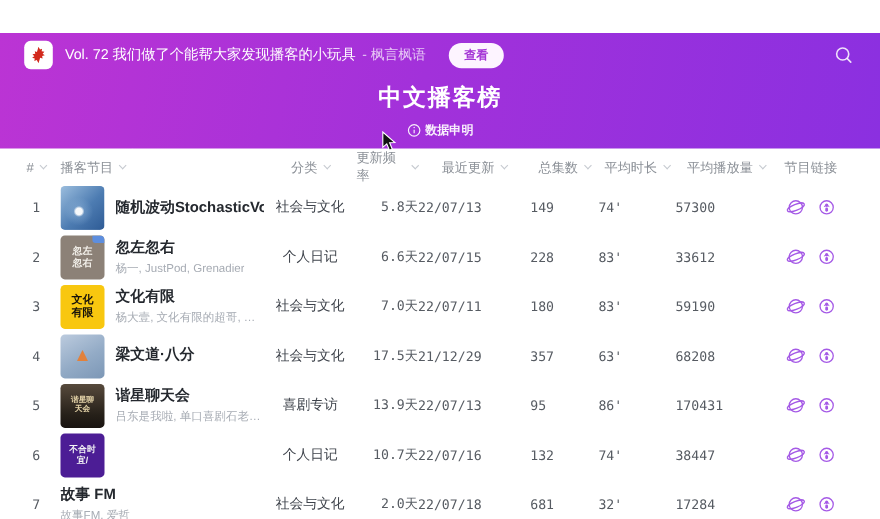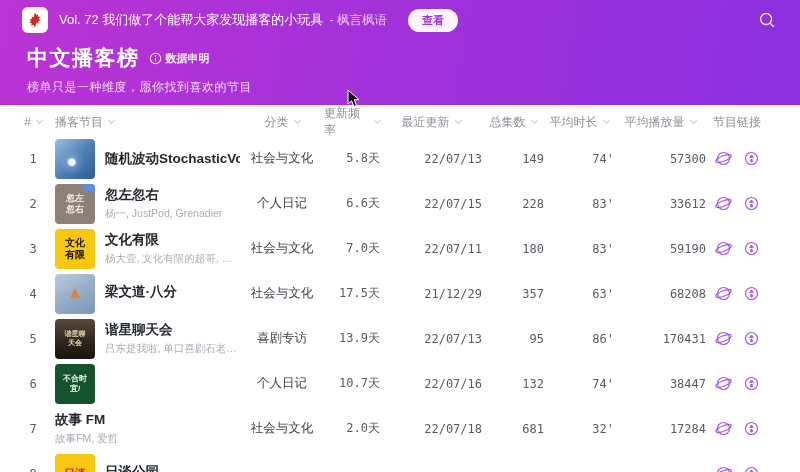--- a/index.html
+++ b/index.html
@@ -1,45 +1,45 @@
 <!DOCTYPE html>
 <html><head>
 <meta charset="utf-8">
 <style>
   * { margin:0; padding:0; box-sizing:border-box; }
   html,body { width:800px; height:472px; overflow:hidden; background:#fff;
     font-family:"Liberation Sans", sans-serif; }
-  .page { position:relative; width:800px; height:388px; }
+  .page { position:relative; width:800px; height:388px;margin-top:30px; }
 
   
   .hero-block { height:105px; background:linear-gradient(100deg,#bb34d4 0%,#a231da 48%,#8b30e0 100%); color:#fff; }
   .topbar { display:flex; align-items:center; height:40px; padding:0 22px; gap:11px; }
   .logo { width:26px; height:26px; background:#fff; border-radius:6px; display:flex; align-items:center; justify-content:center; flex:0 0 auto; }
   .topbar-text { font-size:13px; white-space:nowrap; }
   .topbar-suffix { opacity:.72; margin-left:6px; font-size:12.5px; }
   .view-btn { margin-left:10px; background:#fdf4ff; color:#a537d6; border:none; font-size:11px; padding:4px 14px; border-radius:12px; cursor:pointer; font-weight:700; }
   .search-wrap { margin-left:auto; display:flex; align-items:center; }
 
   .hero { padding:4px 27px 0; }
-  .title-row { display:flex; align-items:center; gap:9px; }
+  .title-row { display:flex; align-items:center; gap:9px;flex-direction:column; }
   .hero-title { font-size:21px; font-weight:700; letter-spacing:1.5px; }
   .info-link { display:flex; align-items:center; gap:4px; font-size:11px; color:rgba(255,255,255,.92); cursor:pointer;font-weight:bold; }
   .hero-sub { margin-top:7px; font-size:12px; color:rgba(255,255,255,.83); letter-spacing:.5px; }
 
   
   .grid { display:grid; grid-template-columns:34px 190px 84px 56px 102px 62px 70px 92px 62px; padding-left:16px; align-items:center; }
   .thead { height:31px; color:#8b9097; font-size:12px; }
   .hcell { display:flex; align-items:center; }
   .hc-c { justify-content:center; }
   .hc-r { justify-content:space-between; }
   .caret { width:5px; height:5px; border-right:1.4px solid #c6cad0; border-bottom:1.4px solid #c6cad0; transform:rotate(45deg); display:inline-block; margin-left:6px; margin-top:-3px; }
   .row { height:45px; cursor:pointer; }
   .rank { text-align:center; color:#565b62; }
   .num { font-family:"DejaVu Sans Mono", monospace; font-size:12px; color:#565b62; }
-  .ta-c { text-align:right; }
+  .ta-c { text-align:left; }
   .ta-r { text-align:right; }
   .cell-podcast { display:flex; align-items:center; gap:10px; padding-left:5px; }
   .thumb { width:40px; height:40px; border-radius:4px; flex:0 0 auto; display:flex; align-items:center; justify-content:center; overflow:hidden; position:relative; }
   .thumb-label { display:block; width:26px; word-break:break-all; line-height:1.2; text-align:center; }
   .thumb-corner { position:absolute; top:0; right:0; width:11px; height:7px; border-bottom-left-radius:3px; }
   .pod-meta { min-width:0; }
   .pod-title { font-size:13.5px; font-weight:700; color:#24282e; white-space:nowrap; overflow:hidden; }
   .pod-sub { font-size:10.5px; color:#a7acb4; margin-top:3px; white-space:nowrap; overflow:hidden; text-overflow:ellipsis; max-width:140px; }
   .cat { font-size:12.5px; color:#3e434b; text-align:center; }
   .links { display:flex; justify-content:center; gap:9px; }
@@ -296,21 +296,21 @@
           <path d="M8.9 11.2a4.4 4.4 0 0 1 6.2 0" stroke-width="1.1"></path>
           <rect x="10.4" y="12.2" width="3.2" height="4.8" rx="1.6" fill="#a55ae6" stroke="none"></rect>
         </svg>
       </span>
     </div>
   </div>
 
   <div class="grid row">
     <div class="rank num">6</div>
     <div class="cell-podcast">
-      <div class="thumb" style="background: #14532d;">
+      <div class="thumb" style="background: #4c1d95;">
               <span class="thumb-label" style="color: rgb(244, 245, 246); font-size: 8px; font-weight: 600;">不合时宜/</span>
             </div>
     </div>
     <div class="cat c-cat">个人日记</div>
     <div class="num ta-r c-freq">10.7天</div>
     <div class="num ta-c c-recent">22/07/16</div>
     <div class="num ta-c c-eps">132</div>
     <div class="num ta-c c-dur">74'</div>
     <div class="num ta-c c-plays">38447</div>
     <div class="links">

